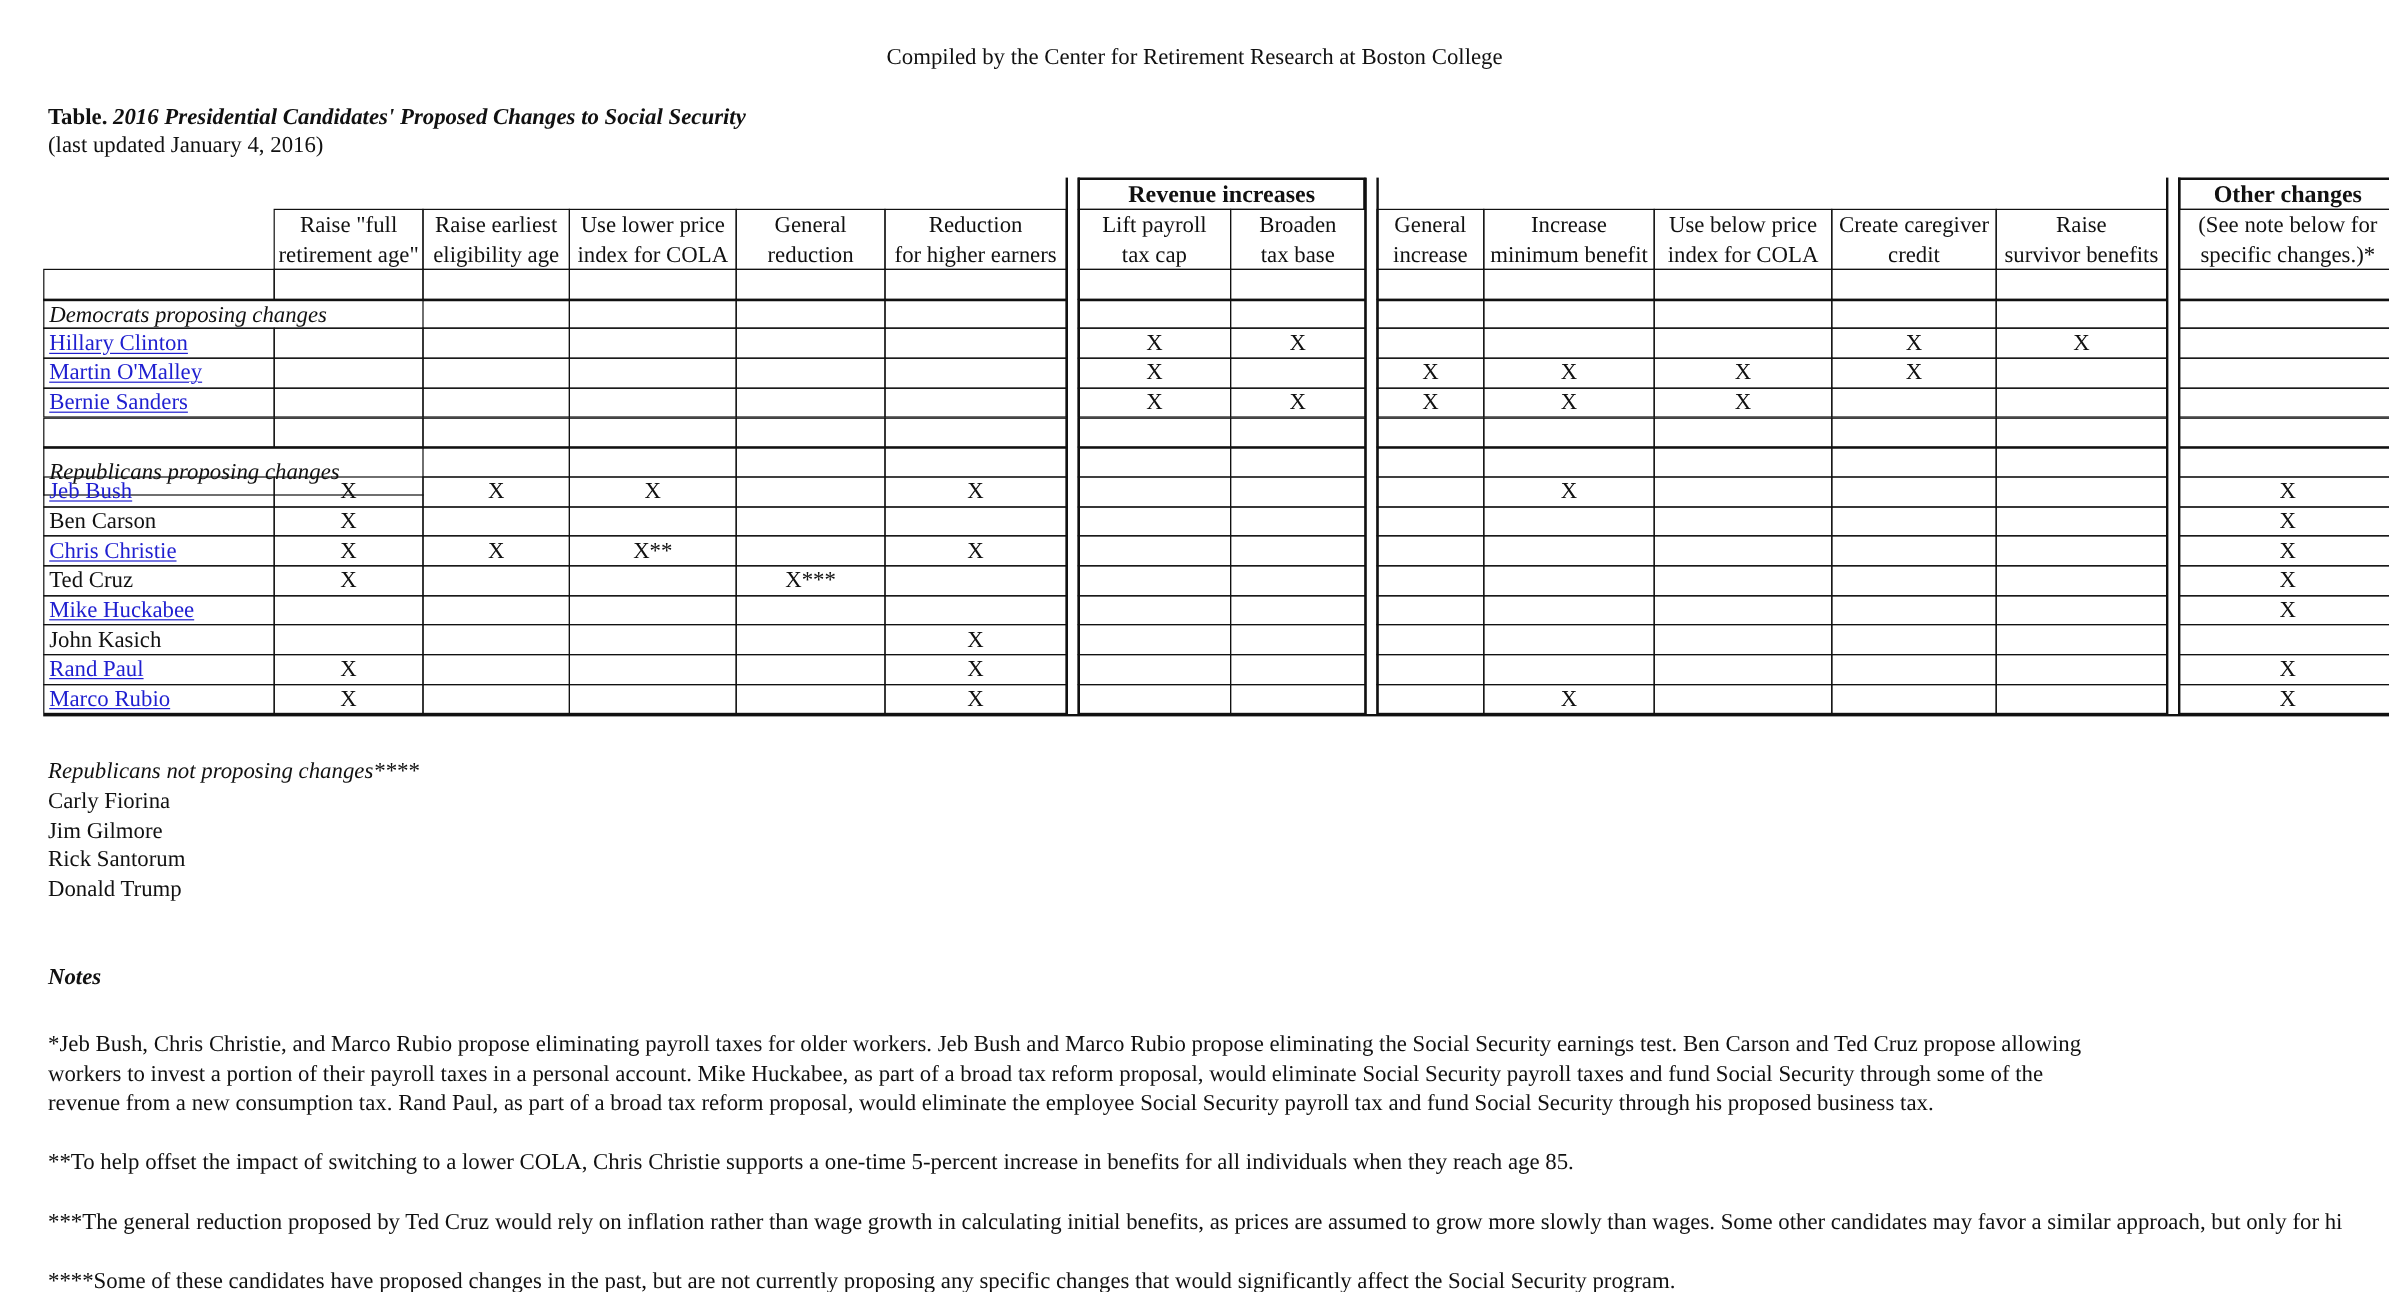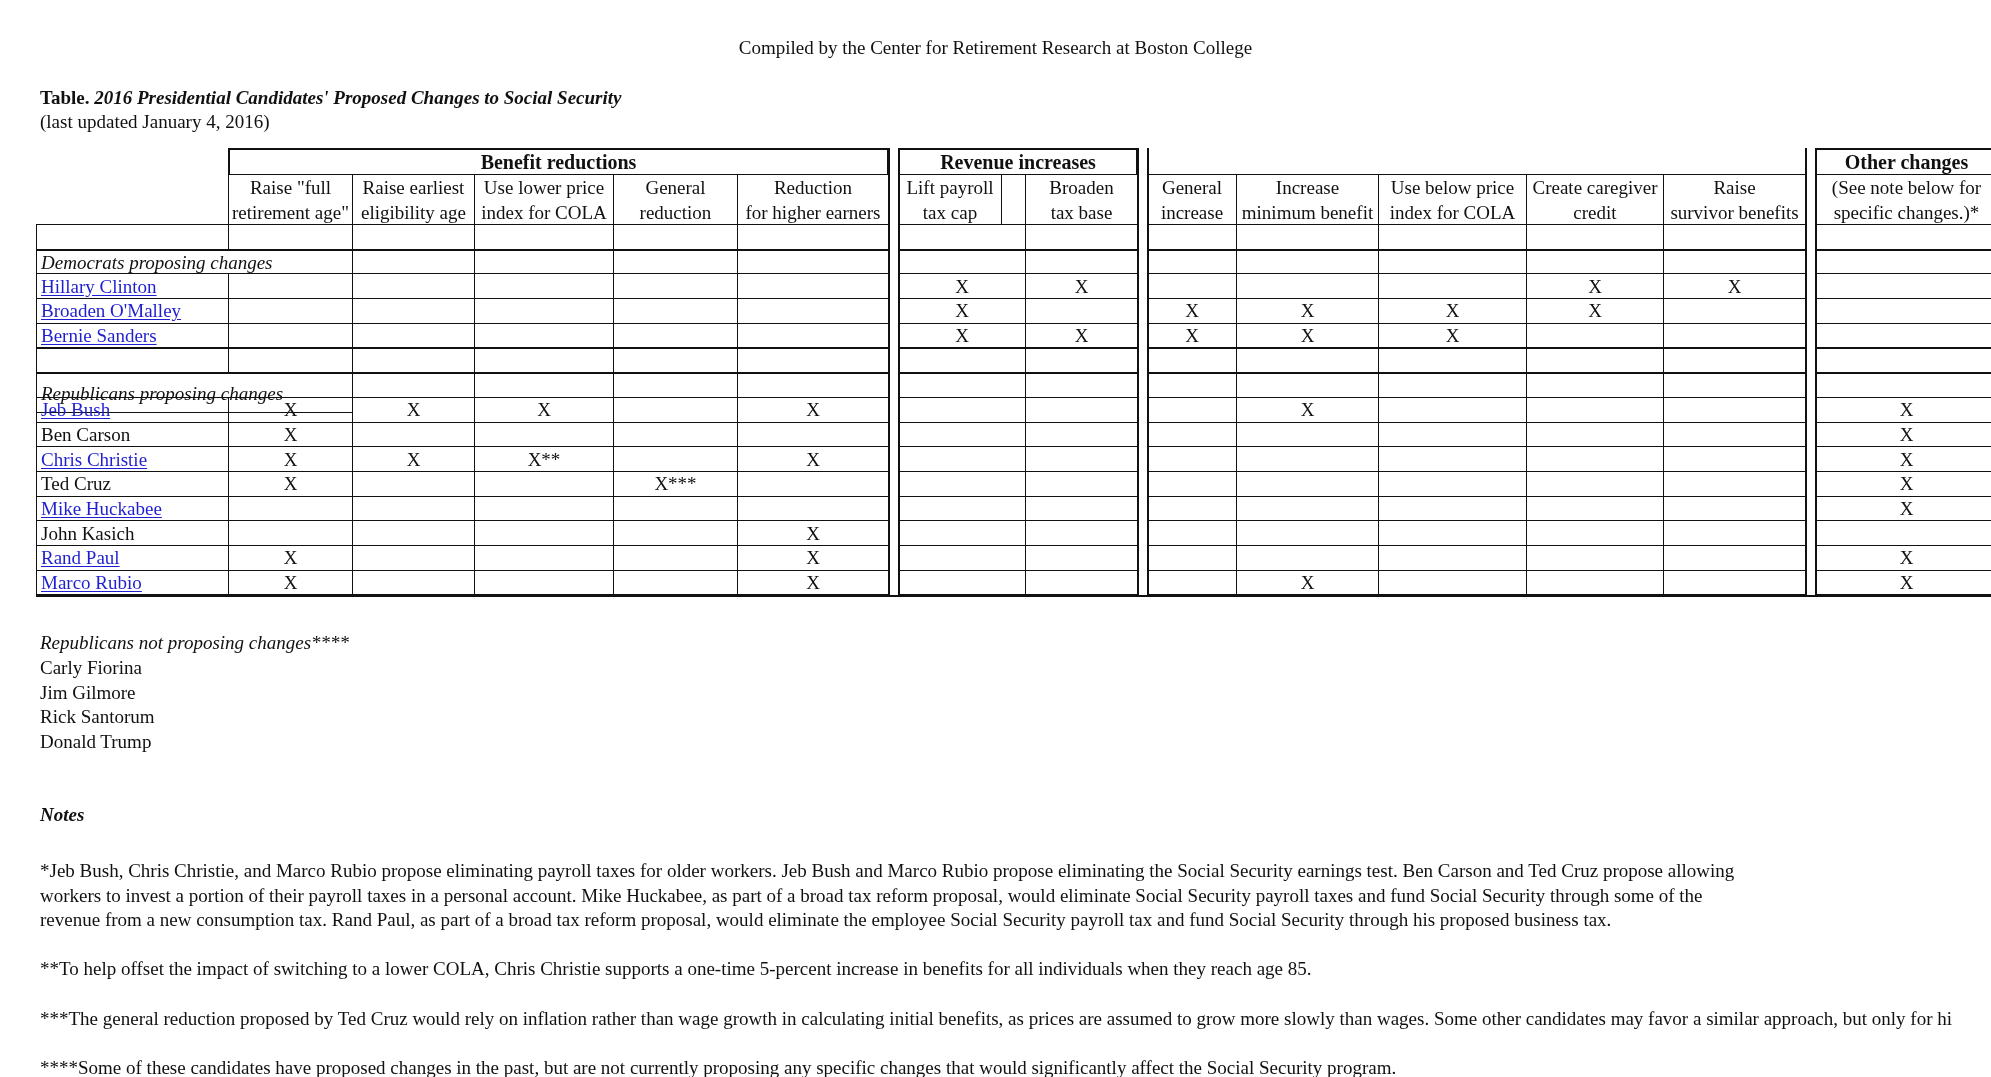--- a/index.html
+++ b/index.html
@@ -41,23 +41,20 @@
 <body>
 
 <div class="abs compiled">Compiled by the Center for Retirement Research at Boston College</div>
 <div class="abs title">
   <b>Table.</b>
   <span class="it">2016 Presidential Candidates' Proposed Changes to Social Security</span>
 </div>
 <div class="abs updated">(last updated January 4, 2016)</div>
 
 <div class="grid" id="grid">
-    <div class="cell group" style="left: 228px; top: 148px; width: 661px; height: 27px;">
-      <span>Benefit reductions</span>
-    </div>
     <div class="cell group" style="left: 898px; top: 148px; width: 240px; height: 27px;">
       <span>Revenue increases</span>
     </div>
     <div class="cell group" style="left: 1815px; top: 148px; width: 183px; height: 27px;">
       <span>Other changes</span>
     </div>
     <div class="cell sub" style="left: 228px; top: 174px; width: 125px; height: 51px;">
       <span>Raise "full</span>
       <span>retirement age"</span>
     </div>
@@ -70,21 +67,21 @@
       <span>index for COLA</span>
     </div>
     <div class="cell sub" style="left: 613px; top: 174px; width: 125px; height: 51px;">
       <span>General</span>
       <span>reduction</span>
     </div>
     <div class="cell sub" style="left: 737px; top: 174px; width: 152px; height: 51px;">
       <span>Reduction</span>
       <span>for higher earners</span>
     </div>
-    <div class="cell sub" style="left: 898px; top: 174px; width: 104px; height: 51px;">
+    <div class="cell sub" style="left: 898px; top: 174px; width: 128px; height: 51px;">
       <span>Lift payroll</span>
       <span>tax cap</span>
     </div>
     <div class="cell sub" style="left: 1025px; top: 174px; width: 113px; height: 51px;">
       <span>Broaden</span>
       <span>tax base</span>
     </div>
     <div class="cell sub" style="left: 1147px; top: 174px; width: 90px; height: 51px;">
       <span>General</span>
       <span>increase</span>
@@ -174,21 +171,21 @@
     <div class="cell " style="left: 1526px; top: 273.4px; width: 138px; height: 25.7px;">
       <span>X</span>
     </div>
     <div class="cell " style="left: 1663px; top: 273.4px; width: 143px; height: 25.7px;">
       <span>X</span>
     </div>
     <div class="cell " style="left: 1815px; top: 273.4px; width: 183px; height: 25.7px;">
       <span></span>
     </div>
     <div class="cell left" style="left: 36px; top: 298.1px; width: 193px; height: 25.7px;">
-      <span class="link">Broaden O'Malley</span>
+      <span class="link">Martin O'Malley</span>
     </div>
     <div class="cell " style="left: 228px; top: 298.1px; width: 125px; height: 25.7px;">
       <span></span>
     </div>
     <div class="cell " style="left: 352px; top: 298.1px; width: 123px; height: 25.7px;">
       <span></span>
     </div>
     <div class="cell " style="left: 474px; top: 298.1px; width: 140px; height: 25.7px;">
       <span></span>
     </div>

